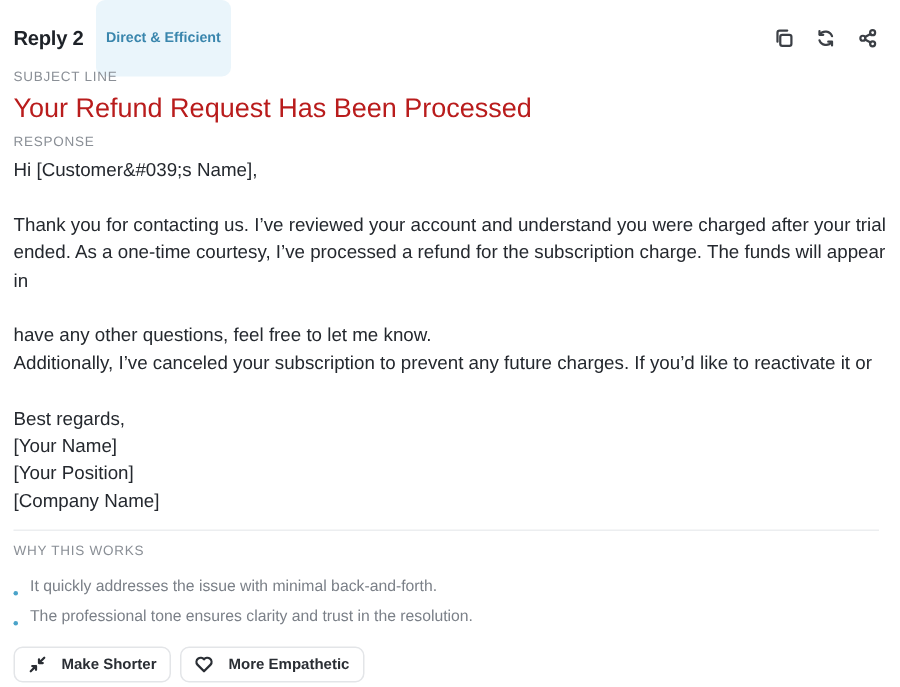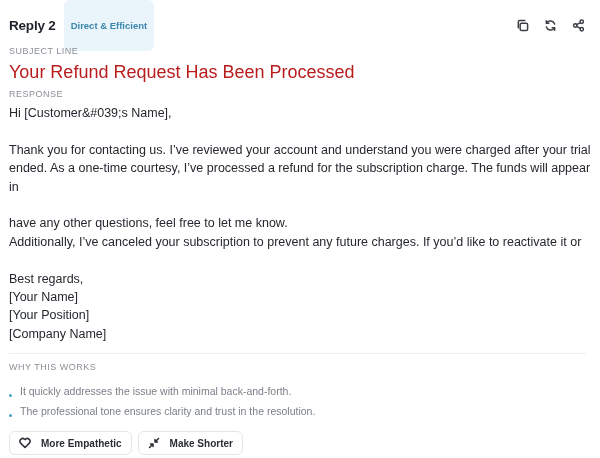--- a/index.html
+++ b/index.html
@@ -93,24 +93,24 @@
   </div>
   <div class="bullet">
     <span class="dot"></span>
     <span>The professional tone ensures clarity and trust in the resolution.</span>
   </div>
 </div>
 
 <div class="buttons">
   <div class="btn">
     <svg viewBox="0 0 12 12">
-        <path d="M6 10.5 L1.6 6.1 A2.6 2.6 0 0 1 6 2.6 A2.6 2.6 0 0 1 10.4 6.1 Z"></path>
-      </svg>
-    <span>More Empathetic</span>
-  </div>
-  <div class="btn">
-    <svg viewBox="0 0 12 12">
         <path d="M1.5 10.5 L5 7 M2.5 7 H5 V9.5"></path>
         <path d="M10.5 1.5 L7 5 M7 2.5 V5 H9.5"></path>
       </svg>
     <span>Make Shorter</span>
   </div>
+  <div class="btn">
+    <svg viewBox="0 0 12 12">
+        <path d="M6 10.5 L1.6 6.1 A2.6 2.6 0 0 1 6 2.6 A2.6 2.6 0 0 1 10.4 6.1 Z"></path>
+      </svg>
+    <span>More Empathetic</span>
+  </div>
 </div>
 
 </body></html>

